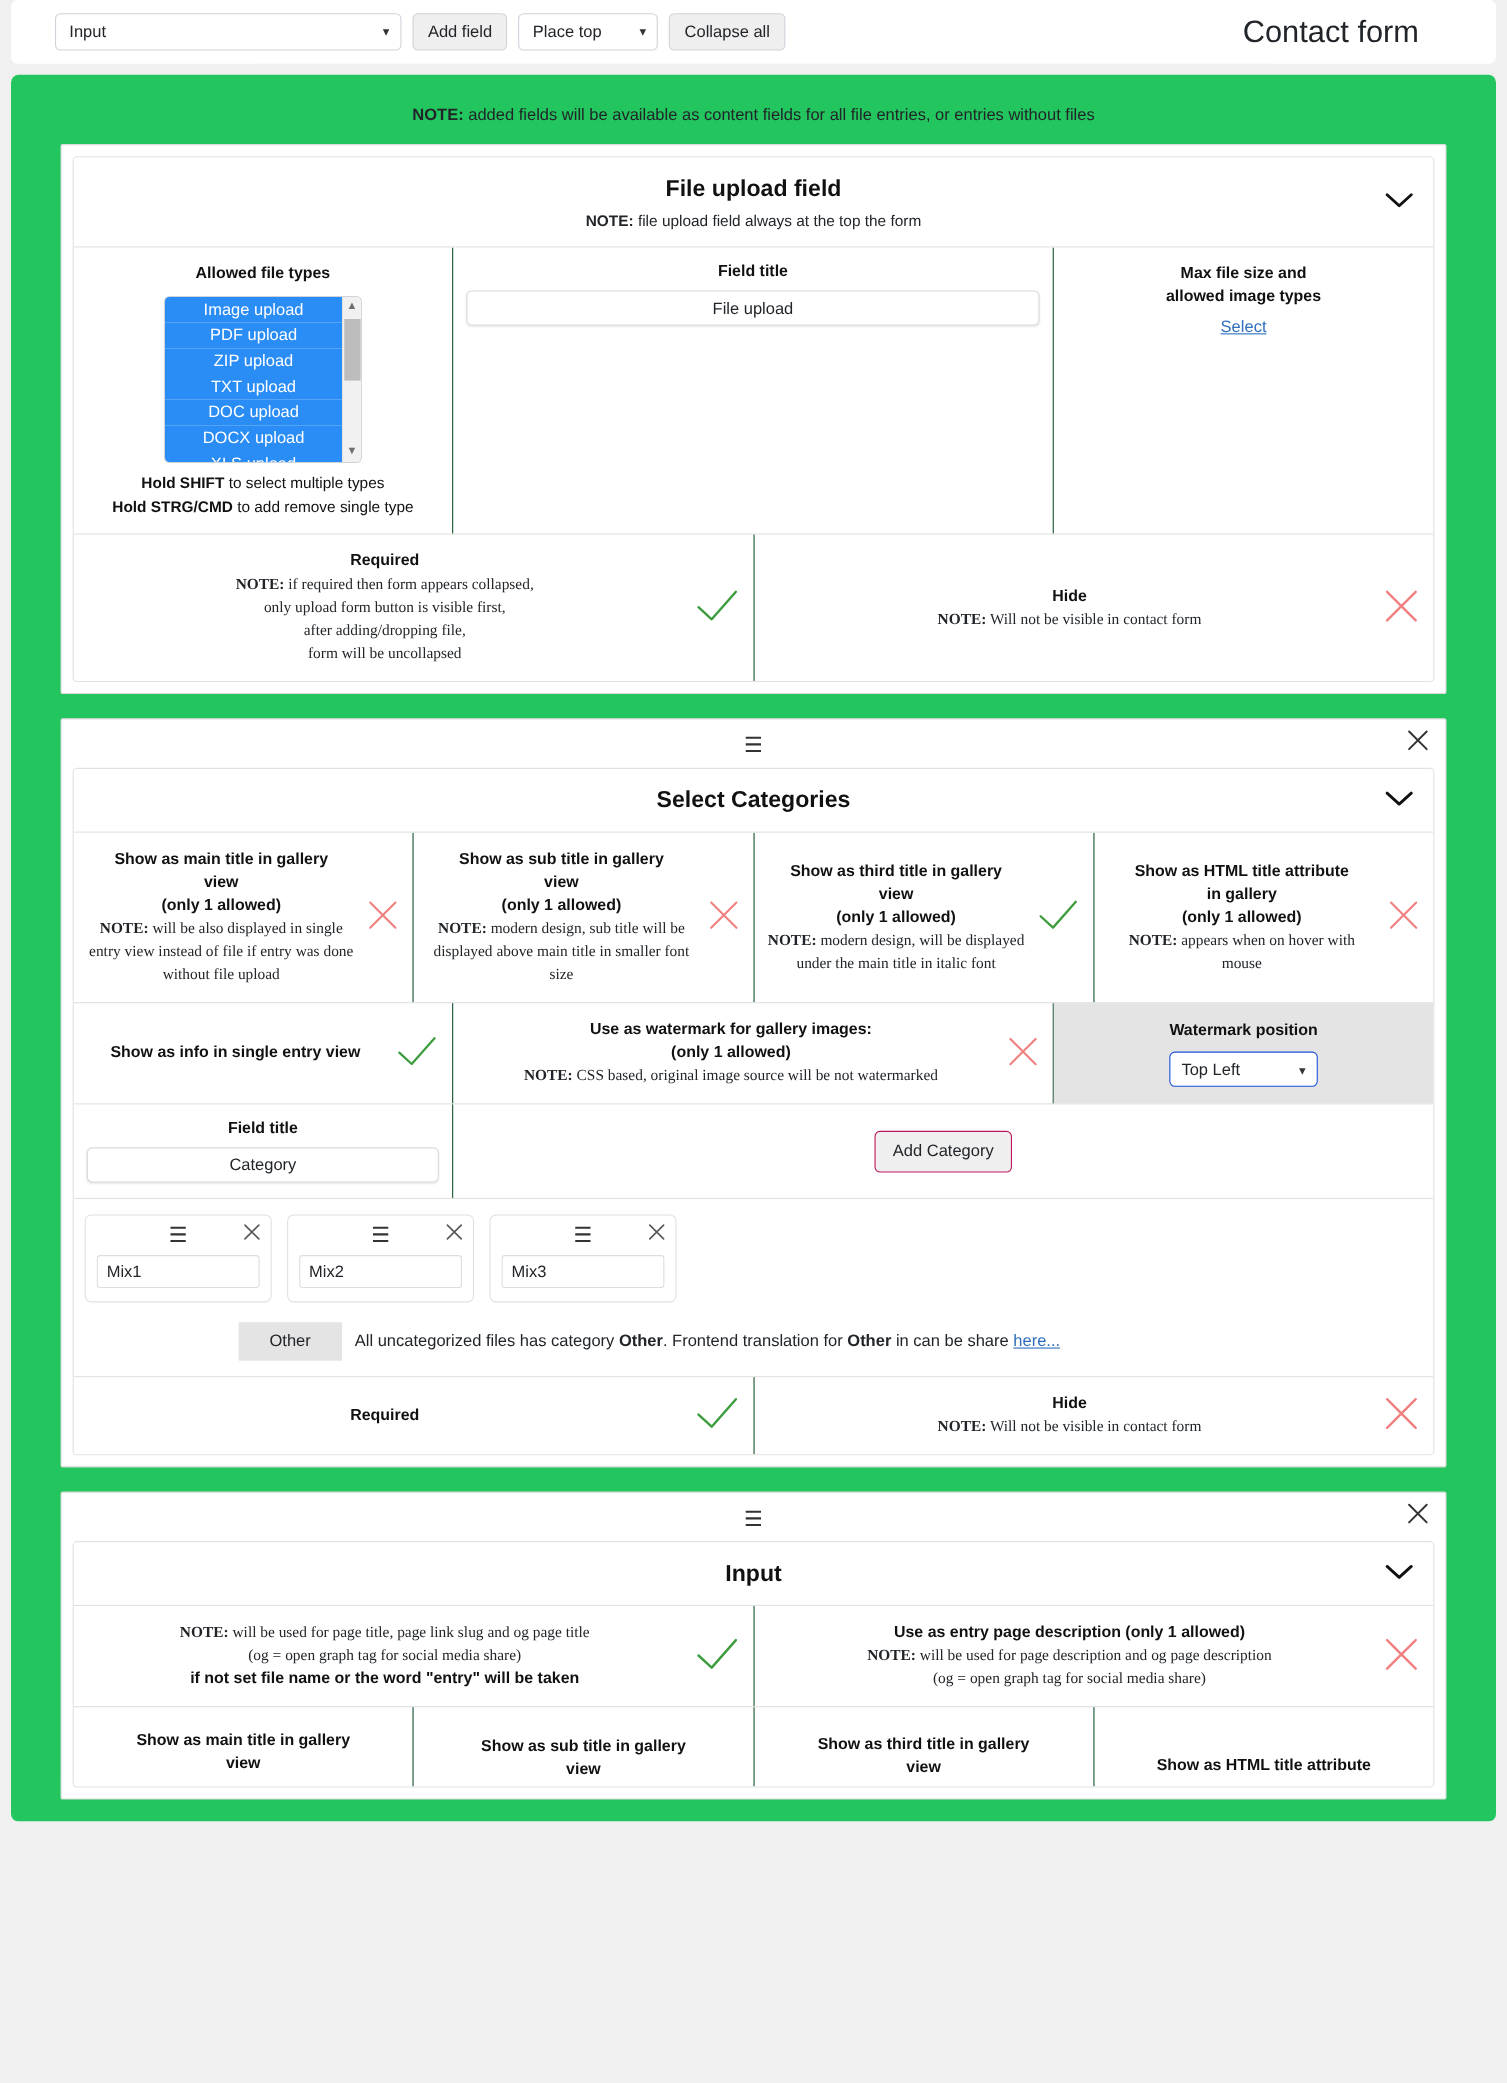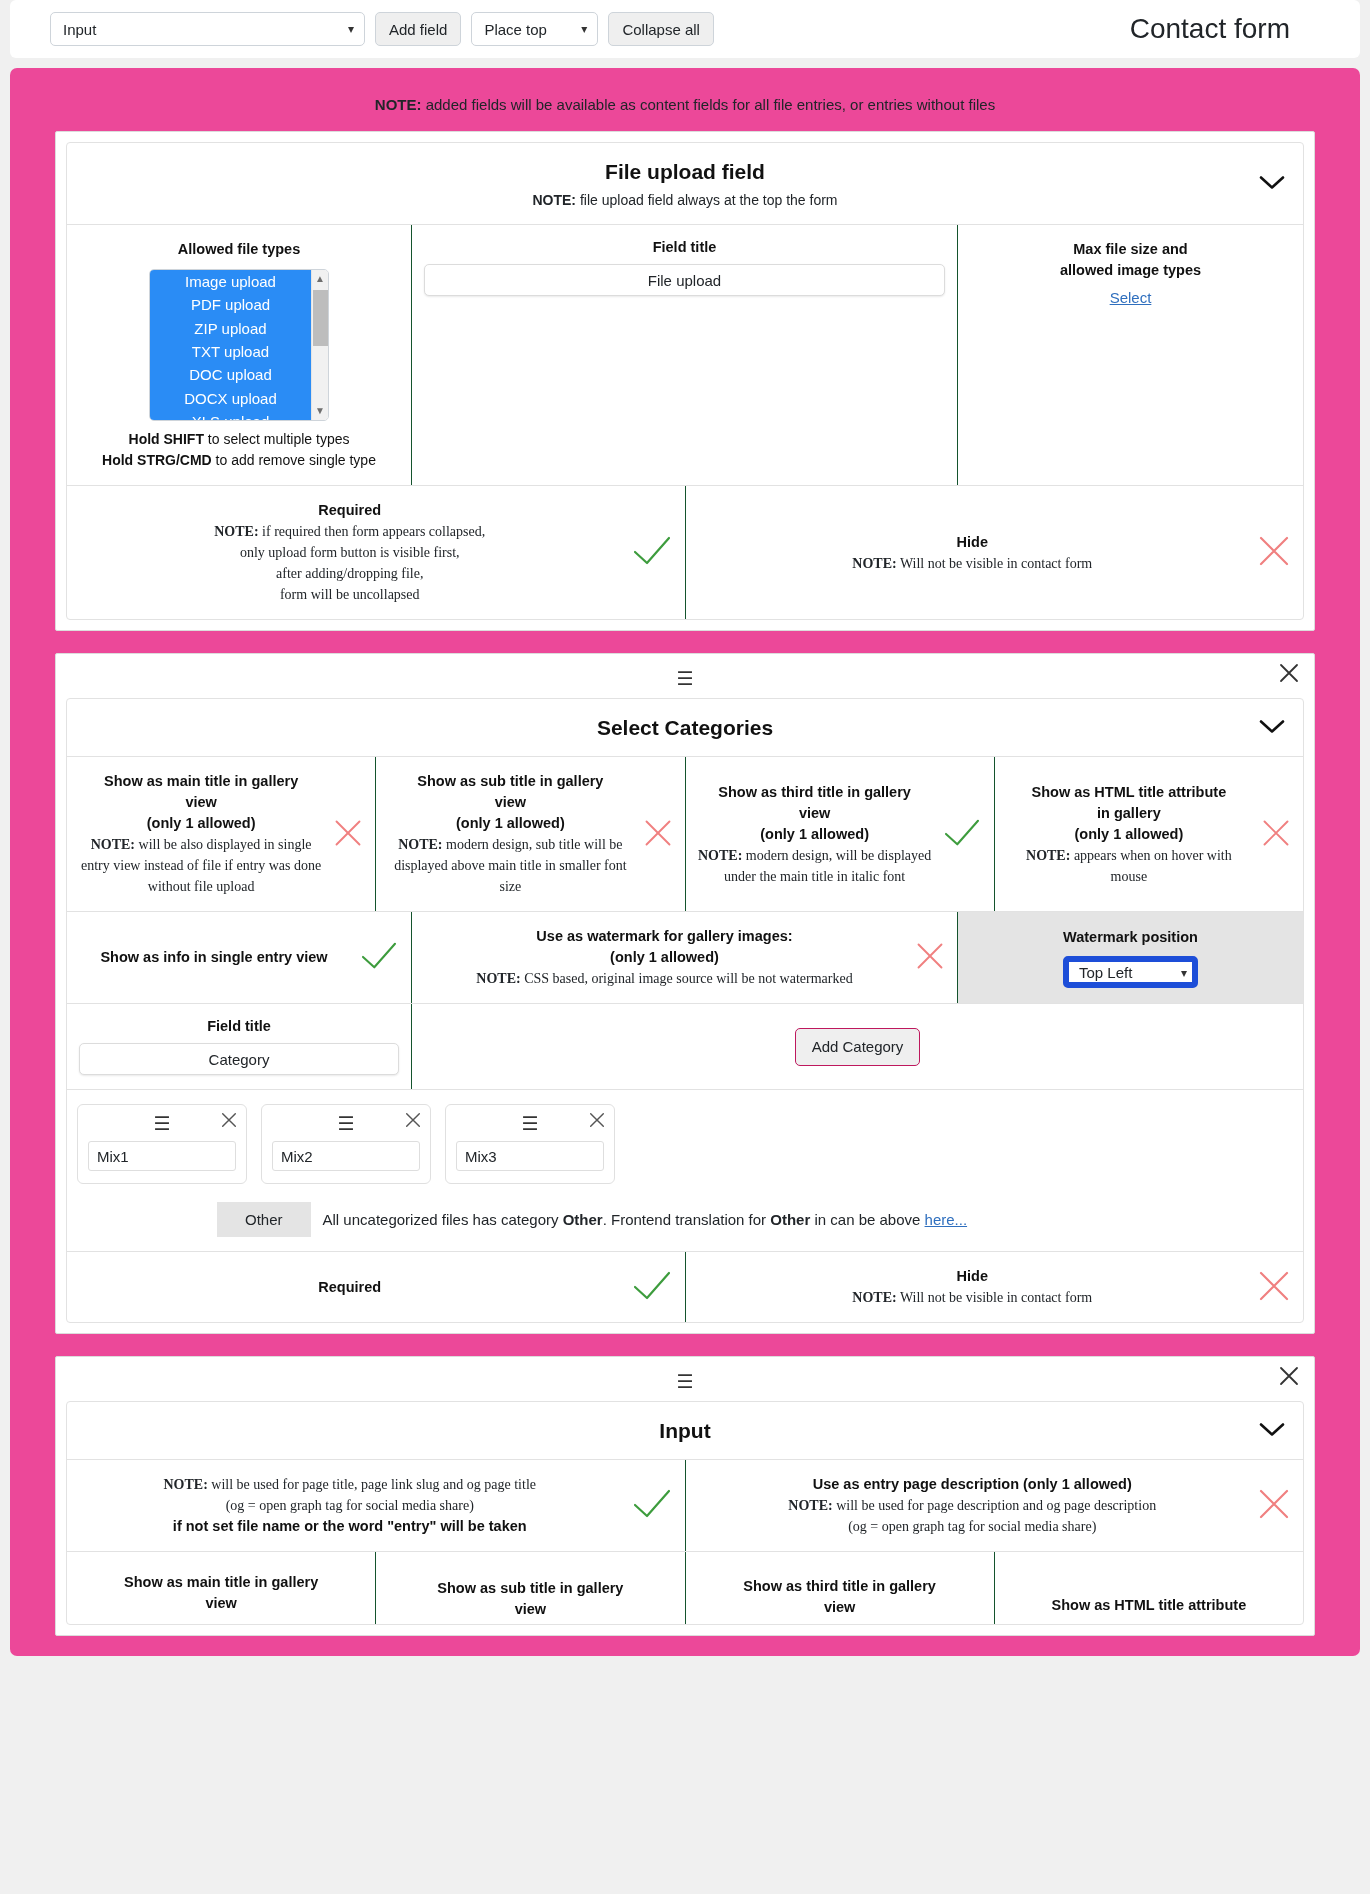--- a/index.html
+++ b/index.html
@@ -39,21 +39,21 @@
   .btn {
     height:34px; border:1px solid #ced4da; border-radius:5px;
     background:#efefef; padding: 0 13px; font-size:15px;
     font-family:"Liberation Sans", sans-serif; color:#212529; cursor:pointer;
   }
   .form-title {
     margin-left:auto; font-size:28px; font-weight:400; color:#212529;
     padding-right: 30px;
   }
   .page-card {
-    background:#ec4899; border-radius:7px; margin: 10px 10px 0 10px;
+    background:#22c55e; border-radius:7px; margin: 10px 10px 0 10px;
     padding: 22px 0 20px 0;
   }
   .top-note { text-align:center; font-size:15px; color:#212529; padding: 6px 0 18px 0;}
   .top-note b { font-weight:700; }
   .panel {
     border:1px solid #dcdcdc; border-radius:2px;
     margin: 0 45px 22px 45px; background:#fff; padding:10px;
   }
   .panel-head-bar {
     display:flex; align-items:center; justify-content:center;
@@ -107,21 +107,21 @@
   .fieldtitle-lbl { font-weight:700; font-size:14.5px; color:#111; margin-bottom:9px; }
   .txtinput {
     width:100%; height:32px; border:1px solid #dcdcdc; border-radius:5px;
     text-align:center; font-size:15px; font-family:"Liberation Sans", sans-serif;
     color:#212529; background:#fff; box-shadow:0 1px 2px rgba(0,0,0,.09);
   }
   .link { color:#2f6fbe; text-decoration:underline; cursor:pointer; font-size:15px;}
   .check, .cross { display:inline-block; }
   .wm-cell { background:#e4e4e4; }
   .wm-sel {
-    width:135px; height:32px; border:6px solid #1d4ed8; border-radius:5px;
+    width:135px; height:32px; border:1px solid #1d4ed8; border-radius:5px;
     background:#fff; font-size:15px; padding:0 20px 0 10px;
     font-family:"Liberation Sans", sans-serif; color:#212529;
     appearance:none; -webkit-appearance:none; margin-top:8px;
   }
   .addcat-btn {
     height:38px; padding:0 16px; background:#efefef; border:1px solid #be185d;
     border-radius:5px; font-size:15px; font-family:"Liberation Sans", sans-serif;
     color:#212529; cursor:pointer;
   }
   .cat-chips { display:flex; gap:14px; padding:14px 10px 12px 10px; }
@@ -431,21 +431,21 @@
                 <svg width="18" height="18" viewBox="0 0 20 20">
                     <path d="M3 3 L17 17 M17 3 L3 17" stroke="#555" stroke-width="1.6" stroke-linecap="round"></path>
                   </svg>
               </span>
             </div>
             <input class="chip-input" value="Mix3" style="">
           </div>
         </div>
         <div class="other-row">
           <span class="other-badge">Other</span>
-          <span class="other-txt"><span>All uncategorized files has category </span><b>Other</b><span>. Frontend translation for </span><b>Other</b><span> in can be above </span><a class="link">here...</a></span>
+          <span class="other-txt"><span>All uncategorized files has category </span><b>Other</b><span>. Frontend translation for </span><b>Other</b><span> in can be share </span><a class="link">here...</a></span>
         </div>
       </div>
 
       <div class="row">
         <div class="cell" style="flex:1;">
           <div class="split">
             <div class="txt lbl-bold">Required</div>
             <span class="check">
               <svg width="42" height="34" viewBox="0 0 42 34">
                   <path d="M4 18 L16 29 L38 4" stroke="#3d9c3d" stroke-width="2.2" fill="none" stroke-linecap="round" stroke-linejoin="round"></path>

